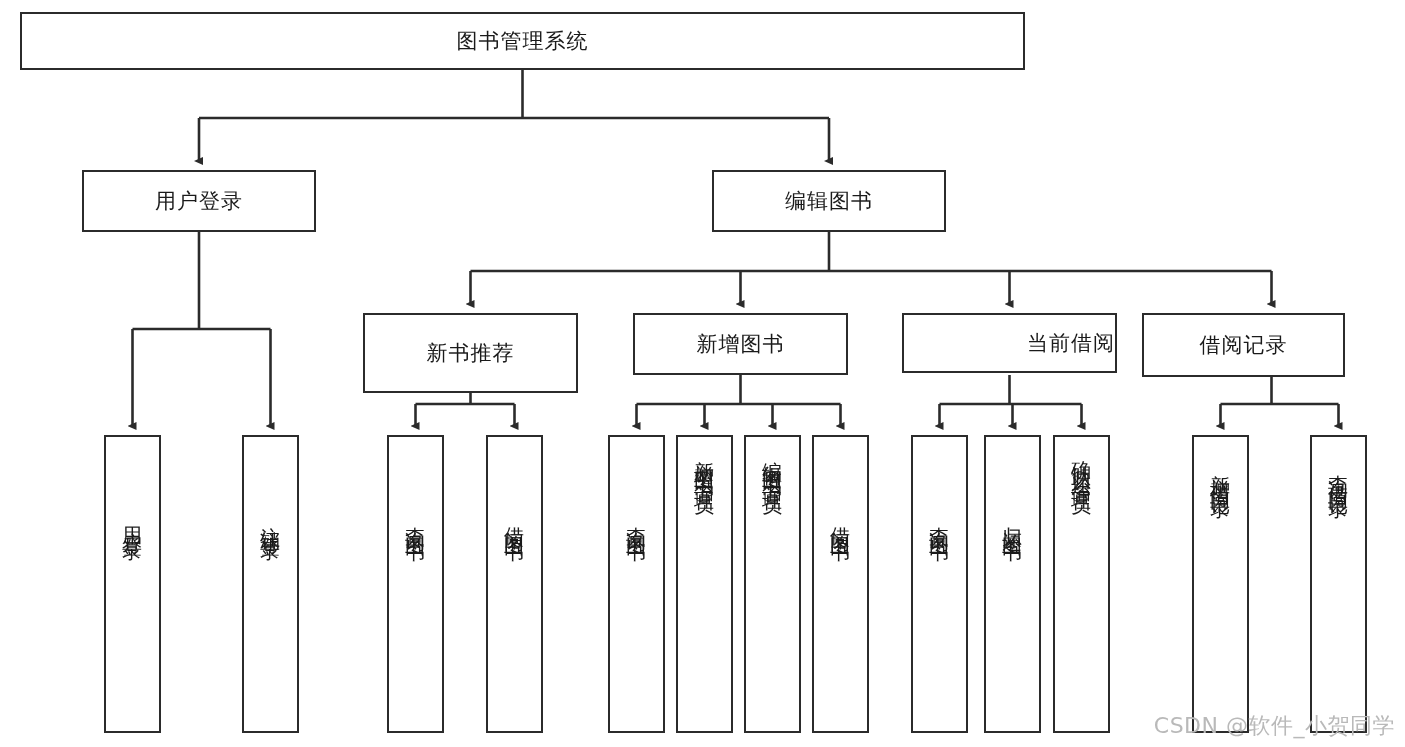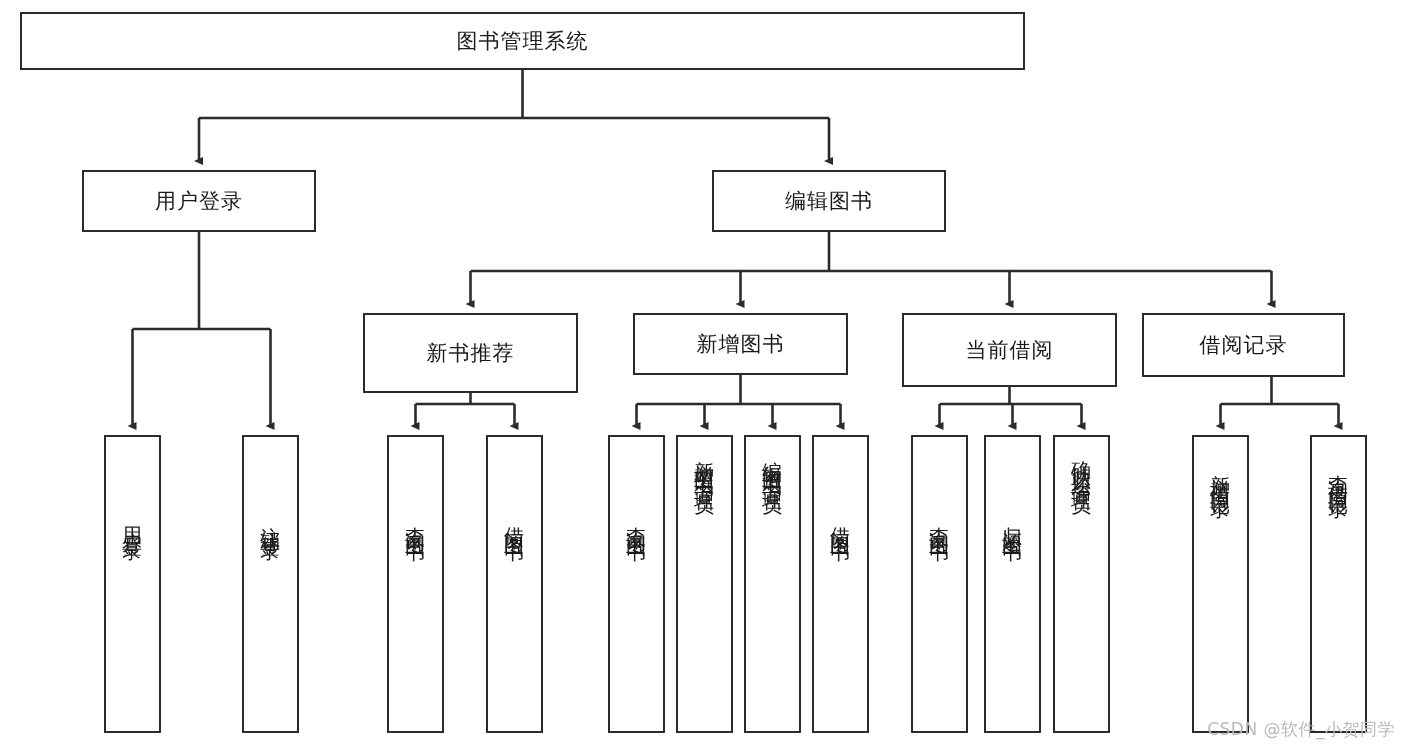--- a/index.html
+++ b/index.html
@@ -65,21 +65,21 @@
   .node.v.mid {
     padding-top: 74px;
   }
   .node.v.mid3 {
     padding-top: 22px;
   }
   #watermark {
     position: absolute;
     right: 10px;
     bottom: 6px;
-    font-size: 17px;
+    font-size: 22px;
     color: #b9b9b9;
     white-space: nowrap;
     letter-spacing: 0.5px;
   }
 </style>
 </head>
 <body>
 
 <div id="canvas">
 
@@ -135,21 +135,21 @@
       </div>
       <div class="node h" style="left: 712px; top: 170px; width: 234px; height: 62px;">
         <span class="htext">编辑图书</span>
       </div>
       <div class="node h" style="left: 363px; top: 313px; width: 215px; height: 80px;">
         <span class="htext">新书推荐</span>
       </div>
       <div class="node h" style="left: 633px; top: 313px; width: 215px; height: 62px;">
         <span class="htext">新增图书</span>
       </div>
-      <div class="node h" style="left: 902px; top: 313px; width: 215px; height: 74px;">
+      <div class="node h" style="left: 902px; top: 313px; width: 215px; height: 60px; justify-content: flex-end;">
         <span class="htext">当前借阅</span>
       </div>
       <div class="node h" style="left: 1142px; top: 313px; width: 203px; height: 64px;">
         <span class="htext">借阅记录</span>
       </div>
       <div class="node v mid" style="left: 104px; top: 435px; width: 57px; height: 298px;">
         <span class="vtext">用户登录</span>
       </div>
       <div class="node v mid" style="left: 242px; top: 435px; width: 57px; height: 298px;">
         <span class="vtext">注销登录</span>

